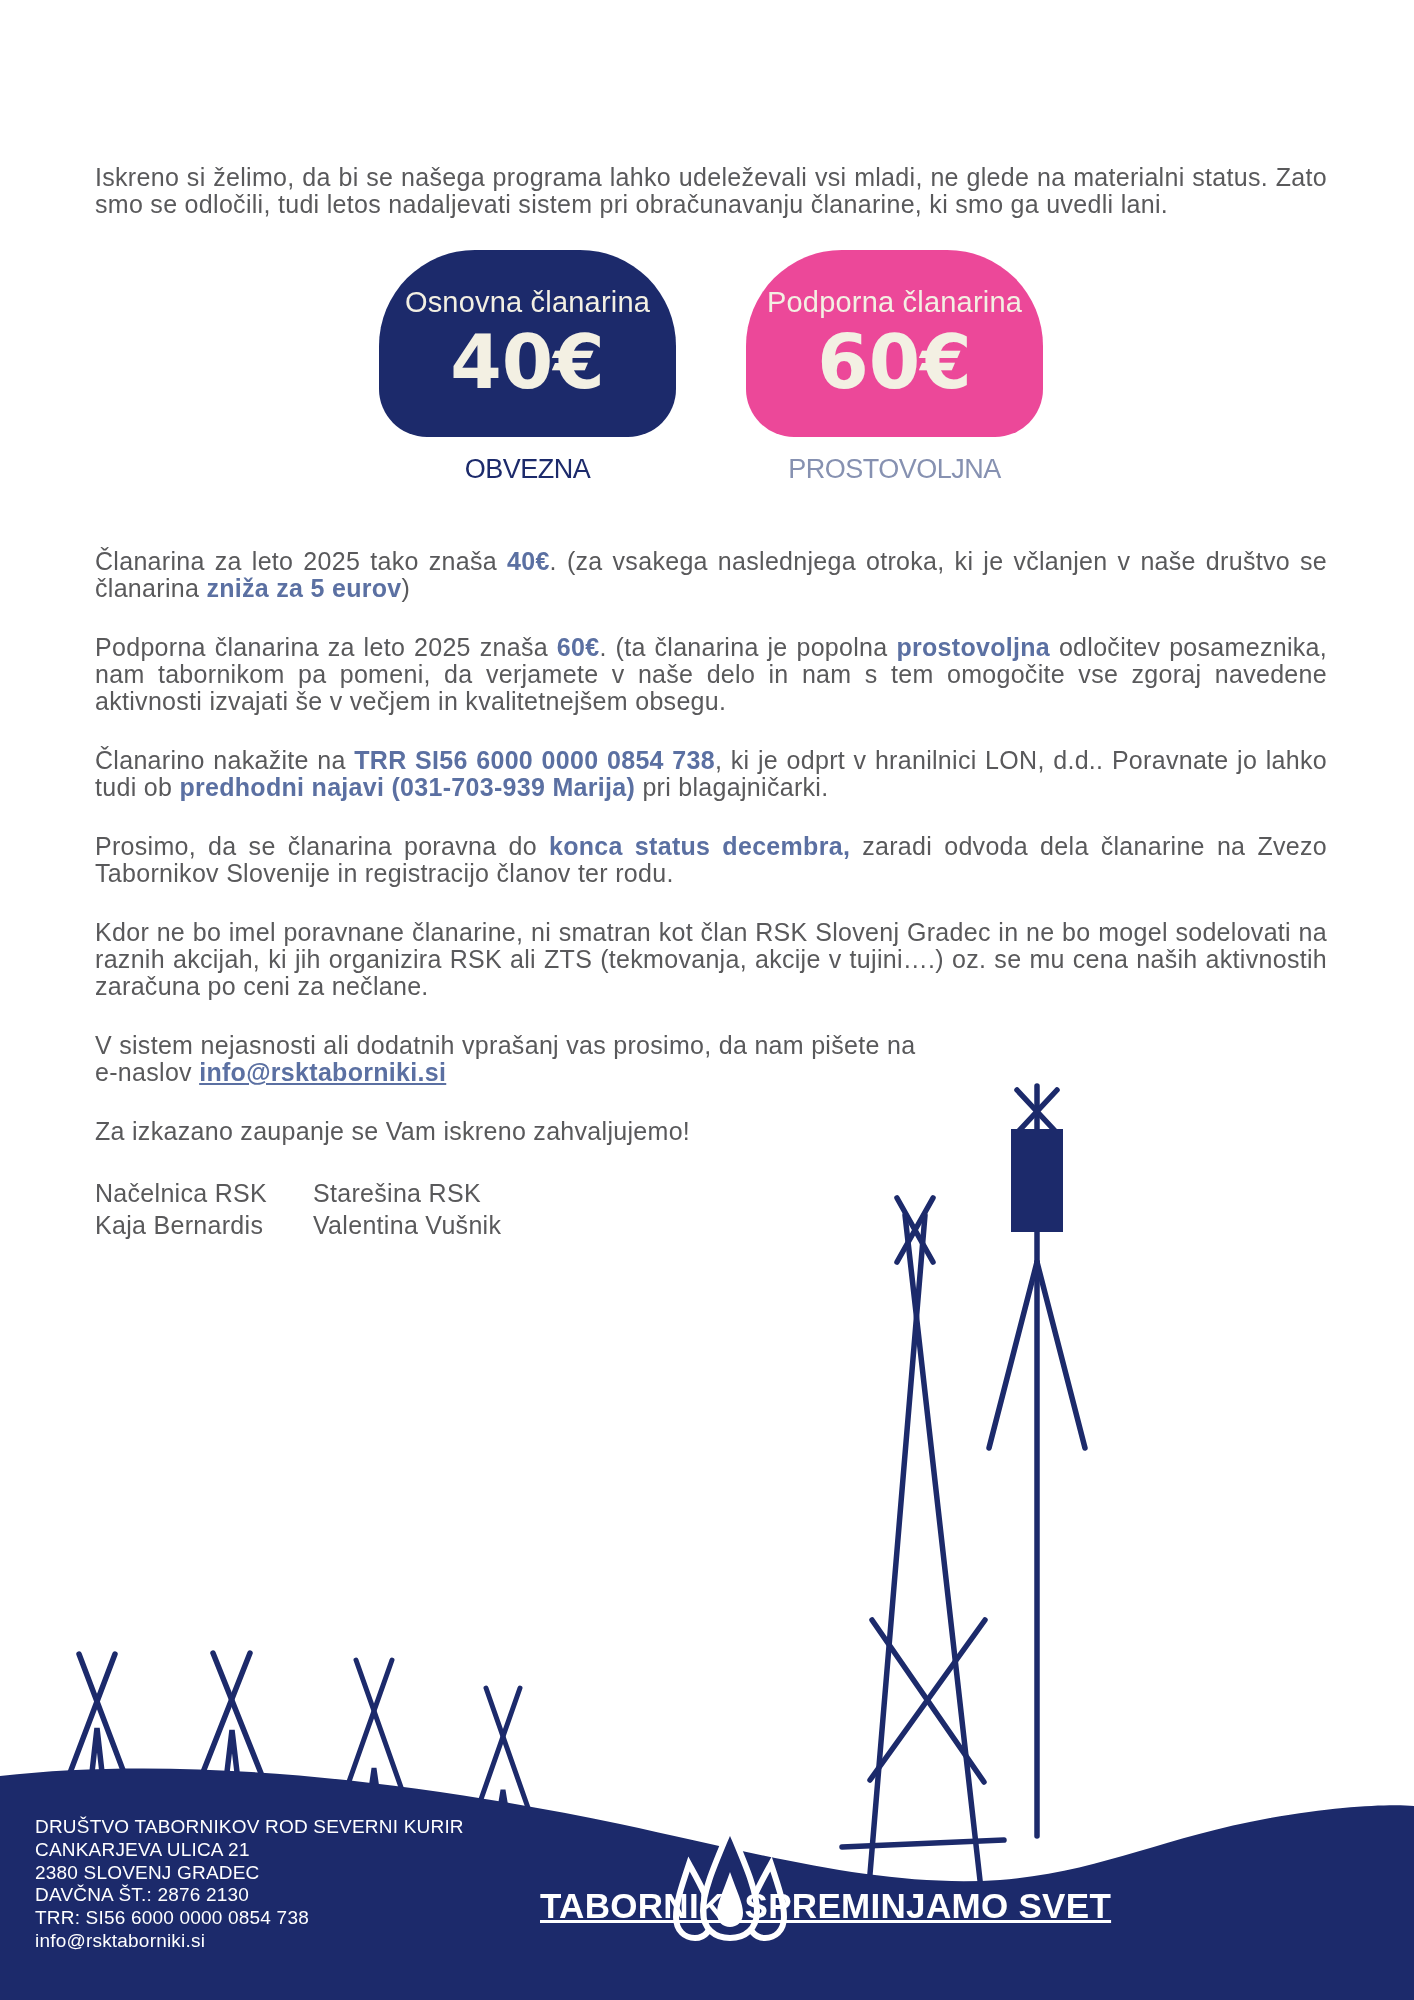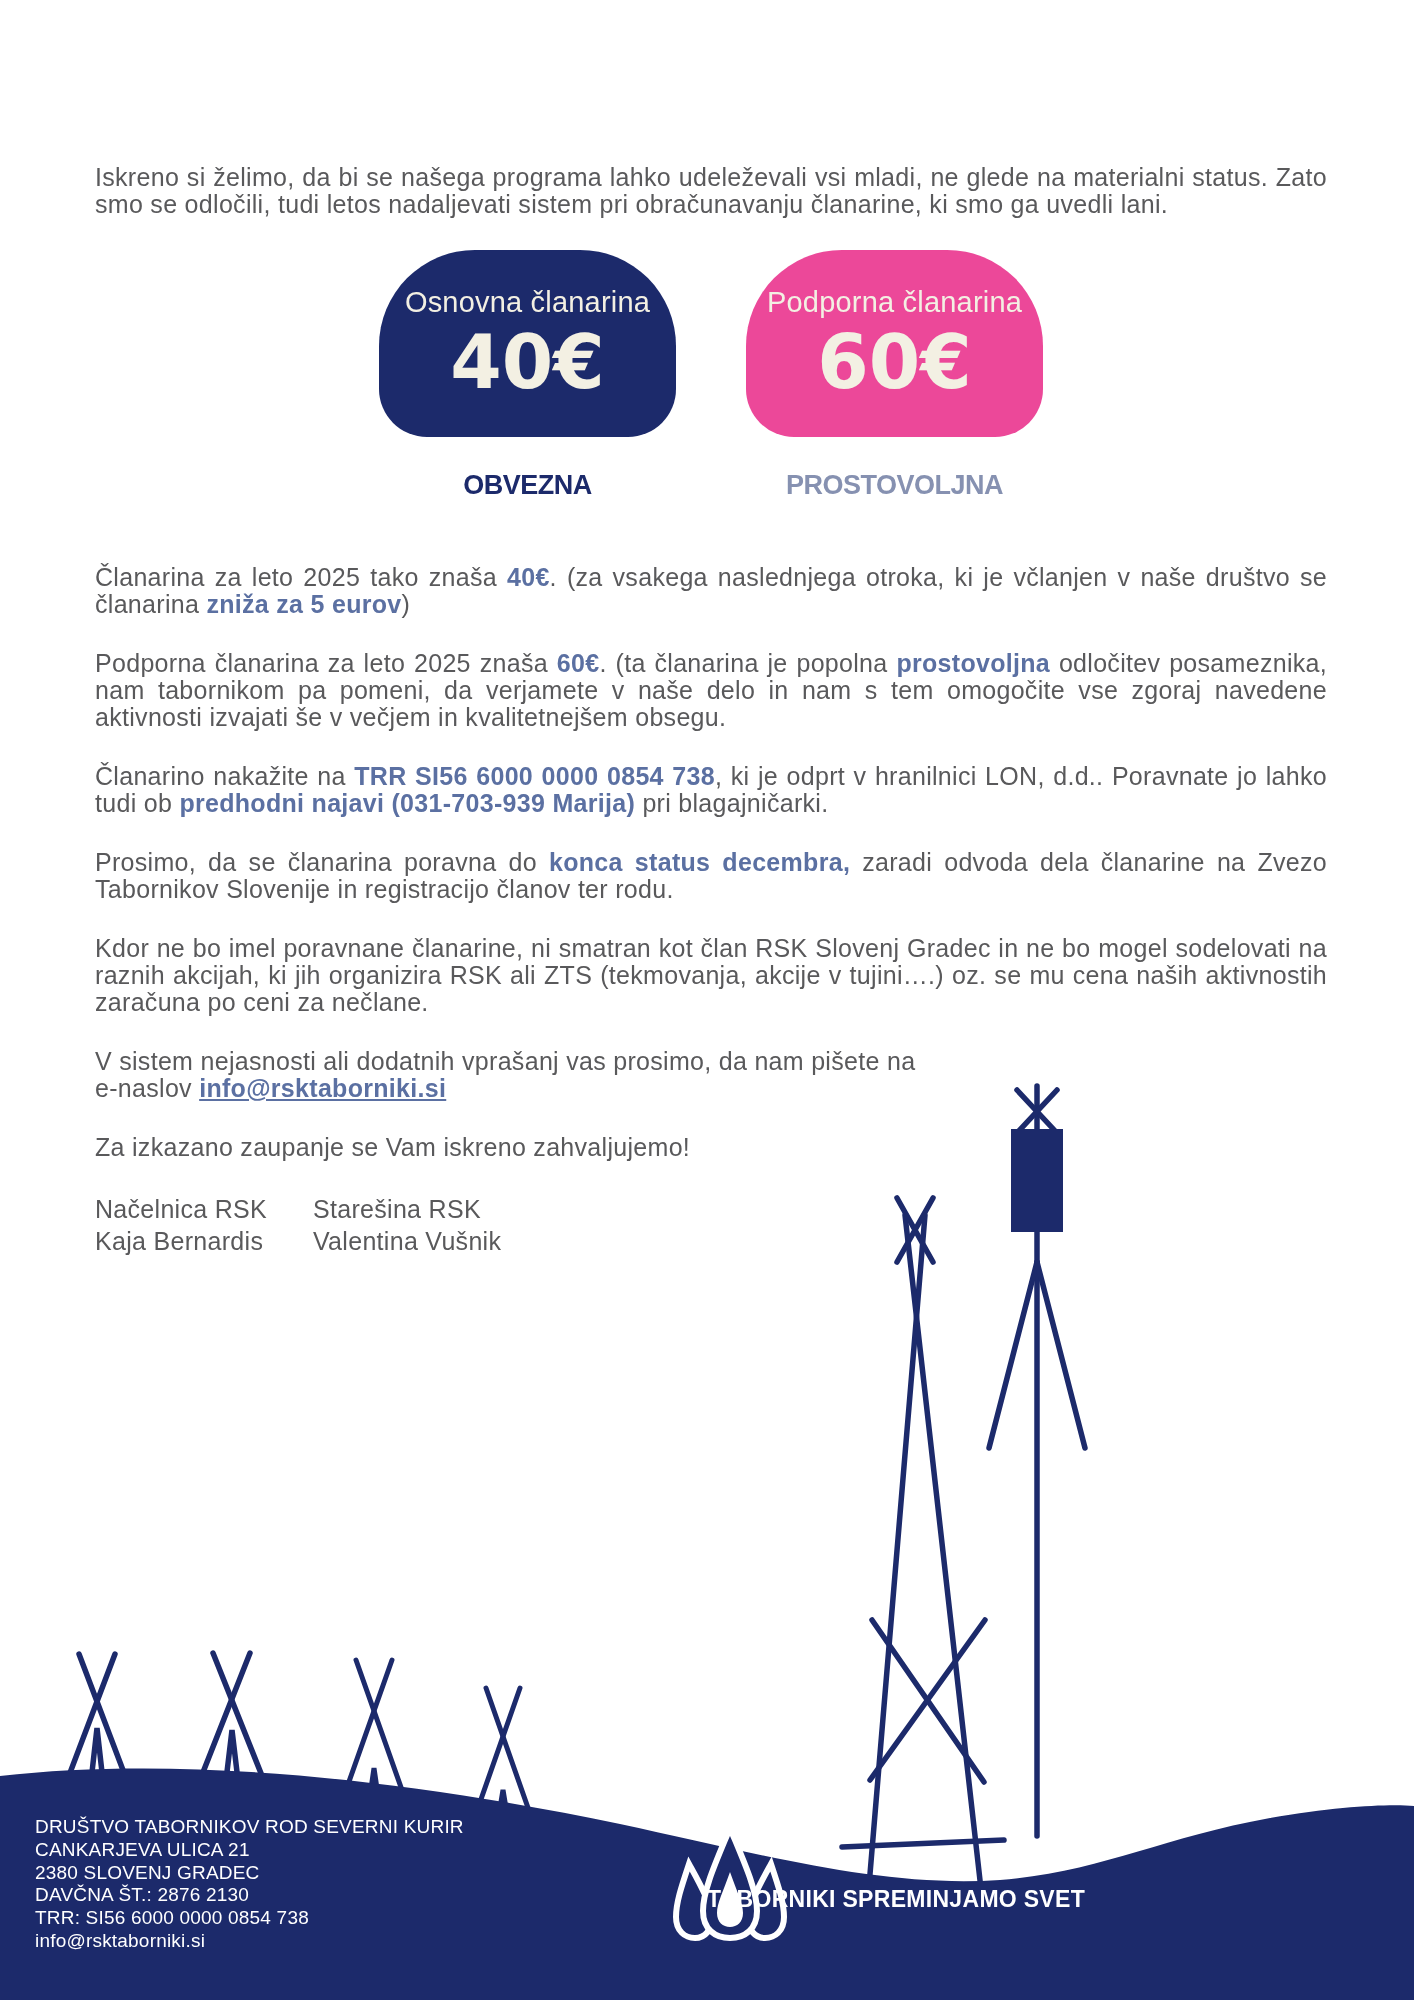--- a/index.html
+++ b/index.html
@@ -21,36 +21,36 @@
   .badge-col{display:flex;flex-direction:column;align-items:center;}
   .badge{
     width:297px;height:187px;border-radius:96px 96px 48px 48px;
     display:flex;flex-direction:column;align-items:center;justify-content:center;
     color:#f3f0e3;
   }
   .badge--navy{background:#1c2a6b;}
   .badge--slate{background:#ec4899;}
   .badge-title{font-size:29px;letter-spacing:0.2px;}
   .badge-amount{font-family:"DejaVu Sans",sans-serif;font-size:74px;font-weight:bold;line-height:1.02;margin-top:6px;}
-  .badge-label{margin-top:33px;font-size:27px;font-weight:bold;letter-spacing:-0.5px;}
+  .badge-label{margin-top:17px;font-size:27px;font-weight:normal;letter-spacing:-0.5px;}
   .badge-label--navy{color:#1c2a6b;}
   .badge-label--slate{color:#8691b1;}
 
   .signatures{margin-top:0;font-size:25px;line-height:32px;color:#59595b;letter-spacing:0.3px;}
   .sig-row{display:flex;}
   .sig-col1{width:218px;}
 
   .footer-art{position:absolute;left:0;bottom:0;display:block;}
   .footer-org{
     position:absolute;left:35px;top:1816px;color:#ffffff;
     font-size:19px;line-height:22.8px;letter-spacing:0.2px;white-space:nowrap;
   }
   .footer-slogan{
-    position:absolute;left:540px;top:1886px;width:545px;text-align:right;
-    color:#ffffff;font-size:23px;font-weight:bold;letter-spacing:0.3px;white-space:nowrap;
+    position:absolute;left:540px;top:1886px;width:545px;text-align:left;
+    color:#ffffff;font-size:35px;font-weight:bold;letter-spacing:0.3px;white-space:nowrap;text-decoration:underline;
   }
 </style>
 </head>
 <body>
 
 <div class="page">
   <main class="content">
 
     <p class="para"><span>Iskreno si želimo, da bi se našega programa lahko udeleževali vsi mladi, ne glede na materialni status. Zato smo se odločili, tudi letos nadaljevati sistem pri obračunavanju članarine, ki smo ga uvedli lani.</span></p>
 

